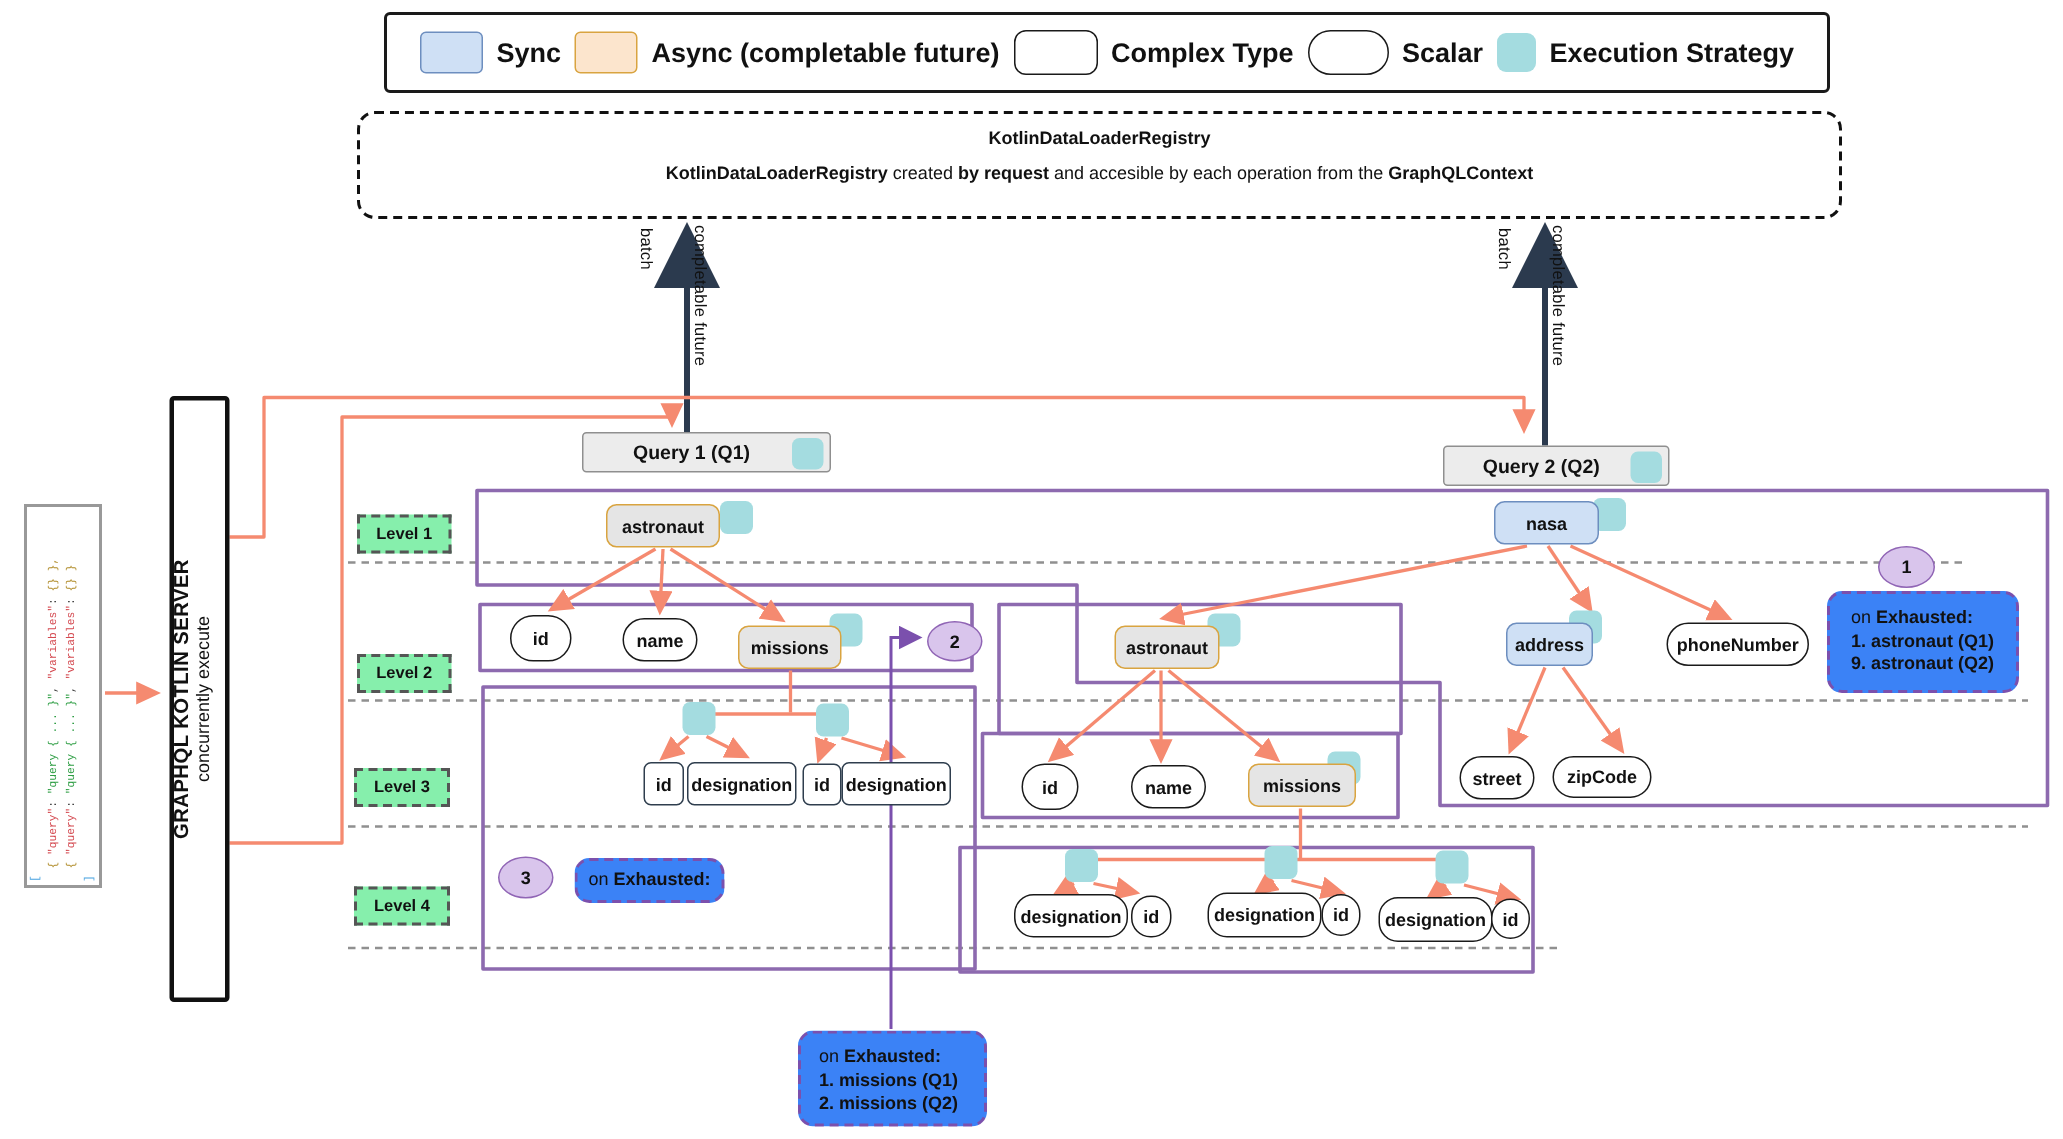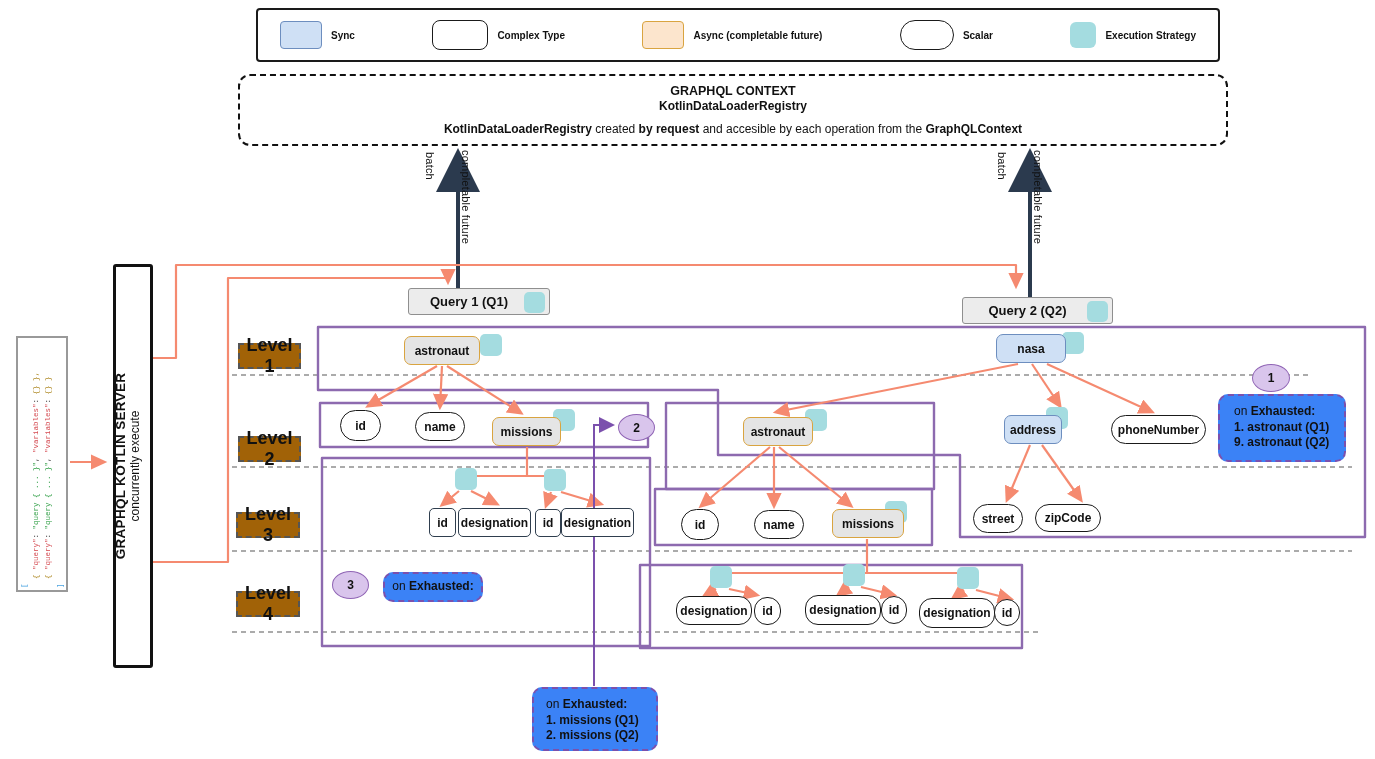--- a/index.html
+++ b/index.html
@@ -3,21 +3,21 @@
 <meta charset="utf-8">
 <style>
   html,body{margin:0;padding:0;background:#fff;}
   #canvas{position:relative;width:1375px;height:759px;overflow:hidden;
           font-family:"Liberation Sans",sans-serif;color:#111;}
   .abs{position:absolute;box-sizing:border-box;}
   svg.layer{position:absolute;left:0;top:0;z-index:1;}
   
   .legend{display:flex;align-items:center;justify-content:space-between;
           padding:0 22px;border:2.5px solid #1a1a1a;border-radius:4px;background:#fff;z-index:5;}
-  .legend-item{display:flex;align-items:center;gap:9px;font-size:10px;font-weight:700;}
+  .legend-item{display:flex;align-items:center;gap:9px;font-size:18px;font-weight:700;}
   .sw{box-sizing:border-box;flex:none;}
   .sw-sync{width:42px;height:28px;background:#cfe0f5;border:1.6px solid #6d8ebf;border-radius:4px;}
   .sw-async{width:42px;height:28px;background:#fce5cd;border:1.6px solid #d9a440;border-radius:4px;}
   .sw-complex{width:56px;height:30px;background:#fff;border:1.7px solid #1a1a1a;border-radius:8px;}
   .sw-scalar{width:54px;height:30px;background:#fff;border:1.7px solid #1a1a1a;border-radius:999px;}
   .sw-es{width:26px;height:26px;background:#a4dce0;border-radius:6px;}
   .sw-cycle{width:40px;height:30px;background:#dcc9ec;border:1.7px solid #9065b5;border-radius:50%;}
   
   .context{border:2.6px dashed #111;border-radius:12px;background:#fff;text-align:center;
            padding-top:8px;z-index:5;}
@@ -31,22 +31,22 @@
   .node{position:absolute;display:flex;align-items:center;justify-content:center;
         font-size:12px;font-weight:700;z-index:3;box-sizing:border-box;background:#fff;}
   .orange{background:#e5e5e5;border:1.6px solid #d9a440;border-radius:7px;}
   .blue{background:#cfe0f5;border:1.6px solid #6d8ebf;border-radius:7px;}
   .oval{border:1.7px solid #1a1a1a;border-radius:999px;}
   .crect{border:1.6px solid #2f3e4e;border-radius:5px;}
   .capsule{border:1.7px solid #1a1a1a;border-radius:13px;}
   .es{width:22px;height:22px;background:#a4dce0;border-radius:5px;z-index:2;}
   .cycle{display:flex;align-items:center;justify-content:center;background:#d9c5ec;
          border:1.7px solid #9065b5;border-radius:50%;font-size:12px;font-weight:700;z-index:4;}
-  .lvl{display:flex;align-items:center;justify-content:center;background:#a16207;
-       border:2px dashed #555;font-size:18px;font-weight:700;z-index:4;text-align:center;}
+  .lvl{display:flex;align-items:center;justify-content:center;background:#86efac;
+       border:2px dashed #555;font-size:11px;font-weight:700;z-index:4;}
   .note{border:2.6px dashed #7b50ad;border-radius:10px;background:#3b82f6;font-size:12px;
         line-height:15.5px;z-index:5;}
   .note b{font-weight:700;}
   
   .vlabel{writing-mode:vertical-rl;font-size:11px;color:#111;z-index:4;letter-spacing:.2px;}
   .server{border:3px solid #111;border-radius:3px;background:#fff;z-index:4;}
   .server .rot{position:absolute;left:50%;top:50%;width:404px;height:40px;
                transform:translate(-50%,-50%) rotate(-90deg);text-align:center;}
   .server .rt1{font-size:13.5px;font-weight:700;letter-spacing:.3px;}
   .server .rt2{font-size:12px;margin-top:0px;}
@@ -131,39 +131,38 @@
 
     <path d="M594,686 V425 H611" stroke="#7b50ad" stroke-width="2" fill="none" marker-end="url(#mP)"></path>
   </svg>
 
   <div class="abs legend" style="left:256px;top:8px;width:964px;height:54px;">
     <div class="legend-item">
       <span class="sw sw-sync"></span>
       <span>Sync</span>
     </div>
     <div class="legend-item">
+      <span class="sw sw-async"></span>
+      <span>Async (completable future)</span>
+    </div>
+    <div class="legend-item">
       <span class="sw sw-complex"></span>
       <span>Complex Type</span>
     </div>
     <div class="legend-item">
-      <span class="sw sw-async"></span>
-      <span>Async (completable future)</span>
-    </div>
-    <div class="legend-item">
       <span class="sw sw-scalar"></span>
       <span>Scalar</span>
     </div>
     <div class="legend-item">
       <span class="sw sw-es"></span>
       <span>Execution Strategy</span>
     </div>
   </div>
 
   <div class="abs context" style="left:238px;top:74px;width:990px;height:72px;">
-    <div class="t1">GRAPHQL CONTEXT</div>
     <div class="t2">KotlinDataLoaderRegistry</div>
     <div class="t3"><b>KotlinDataLoaderRegistry</b><span> created </span><b>by request</b><span> and accesible by each operation from the </span><b>GraphQLContext</b></div>
   </div>
 
   <div class="abs vlabel" style="left:424px;top:152px;">batch</div>
   <div class="abs vlabel" style="left:460px;top:150px;">completable future</div>
   <div class="abs vlabel" style="left:996px;top:152px;">batch</div>
   <div class="abs vlabel" style="left:1032px;top:150px;">completable future</div>
 
   <div class="abs server" style="left:113px;top:264px;width:40px;height:404px;">
@@ -175,21 +174,21 @@
 
   <div class="abs jsonbox" style="left:16px;top:336px;width:52px;height:256px;">
     <div class="rot">
       <pre><span><span style="color: rgb(74, 163, 224);">[</span></span>
 <span><span style="color: rgb(176, 140, 42);">  { </span><span style="color: rgb(212, 73, 80);">"query"</span><span style="color: rgb(68, 68, 68);">: </span><span style="color: rgb(46, 158, 68);">"query { ... }"</span><span style="color: rgb(68, 68, 68);">, </span><span style="color: rgb(212, 73, 80);">"variables"</span><span style="color: rgb(68, 68, 68);">: </span><span style="color: rgb(176, 140, 42);">{} </span><span style="color: rgb(176, 140, 42);">},</span></span>
 <span><span style="color: rgb(176, 140, 42);">  { </span><span style="color: rgb(212, 73, 80);">"query"</span><span style="color: rgb(68, 68, 68);">: </span><span style="color: rgb(46, 158, 68);">"query { ... }"</span><span style="color: rgb(68, 68, 68);">, </span><span style="color: rgb(212, 73, 80);">"variables"</span><span style="color: rgb(68, 68, 68);">: </span><span style="color: rgb(176, 140, 42);">{} </span><span style="color: rgb(176, 140, 42);">}</span></span>
 <span><span style="color: rgb(74, 163, 224);">]</span></span></pre>
     </div>
   </div>
 
-  <div class="abs qbox" style="left:408px;top:288px;width:142px;height:27px;">
+  <div class="abs qbox" style="left:388px;top:288px;width:166px;height:27px;">
     <span style="margin-right:20px">Query 1 (Q1)</span>
     <span class="es" style="width:21px;height:21px;"></span>
   </div>
   <div class="abs qbox" style="left:962px;top:297px;width:151px;height:27px;">
     <span style="margin-right:20px">Query 2 (Q2)</span>
     <span class="es" style="width:21px;height:21px;"></span>
   </div>
 
   <div class="abs lvl" style="left:238px;top:343px;width:63px;height:26px;">Level 1</div>
   <div class="abs lvl" style="left:238px;top:436px;width:63px;height:26px;">Level 2</div>

